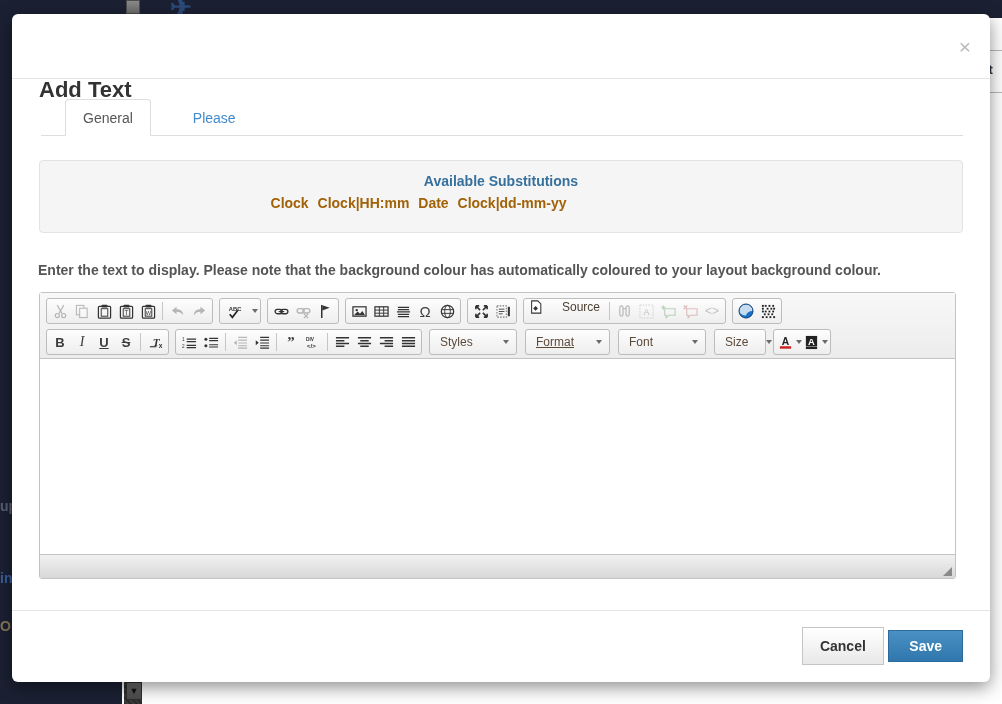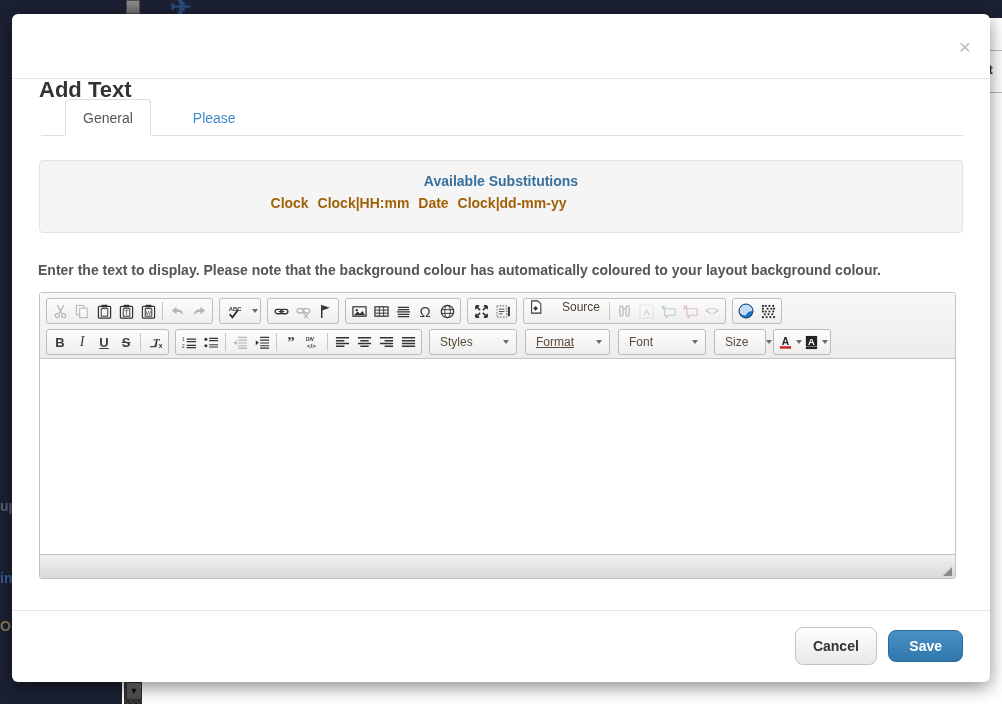--- a/index.html
+++ b/index.html
@@ -263,24 +263,23 @@
     border-left: 9px solid transparent;
     border-bottom: 9px solid #8a8a8a;
   }
 
   
   .btn {
     display: inline-block;
     font-size: 14px;
     font-weight: bold;
     padding: 9px 17px;
-    border-radius: 8px;
+    border-radius: 0;
     cursor: pointer;
     line-height: 18px;
-    margin-left: 7px;
   }
   .btn-default {
     background: linear-gradient(#ffffff, #e8e8e8);
     border: 1px solid #c4c4c4;
     color: #333;
   }
   .btn-primary {
     background: linear-gradient(#4a90c4, #2f77ac);
     border: 1px solid #2b6a9b;
     color: #fff;

